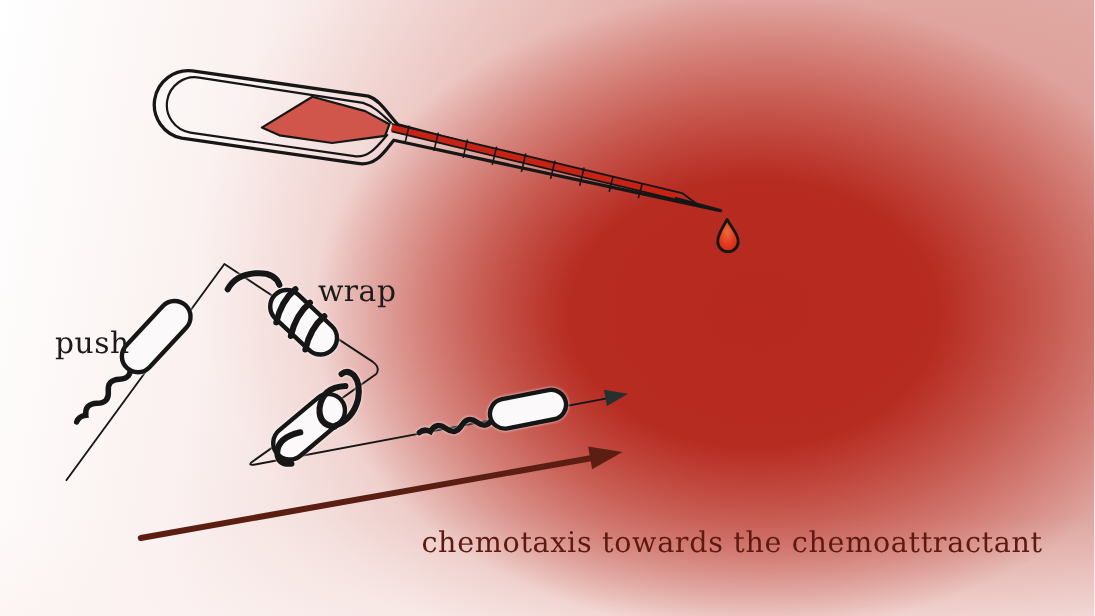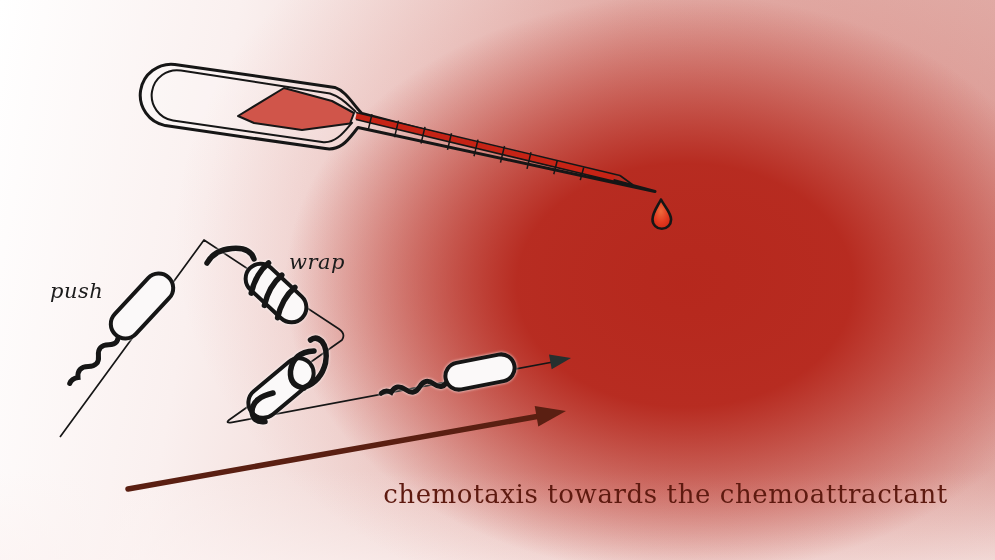--- a/index.html
+++ b/index.html
@@ -39,24 +39,24 @@
   .traj{stroke:var(--ink);stroke-width:1.7;fill:none;stroke-linejoin:round}
   .traj-head{fill:#26302f;stroke:none}
   .big-arrow{stroke:var(--arrow);stroke-width:5.5;fill:none;stroke-linecap:round}
   .big-arrow-head{fill:var(--arrow);stroke:none}
   .body-shape{fill:var(--body-fill);stroke:var(--ink);stroke-width:4}
   .flagellum{stroke:var(--ink);stroke-width:5;fill:none;stroke-linecap:round}
   .coil{stroke:var(--ink);stroke-width:5.5;fill:none;stroke-linecap:round}
   .halo{filter:drop-shadow(0 0 1.5px rgba(255,255,255,0.85))}
 
   .mode-label{
-    position:absolute;font-style:italic;font-size:21px;line-height:1;
+    position:absolute;font-size:27px;line-height:1;
     color:var(--label-text);letter-spacing:0.5px;white-space:nowrap;
   }
-  .label-push{left:50px;top:281px}
+  .label-push{left:50px;top:299px}
   .label-wrap{left:289px;top:252px}
 
   .caption{
     position:absolute;left:343px;top:479px;width:645px;text-align:center;
     font-size:26px;line-height:1.2;letter-spacing:0.6px;color:var(--caption-text);
     white-space:nowrap;
   }
 </style>
 </head>
 <body>

